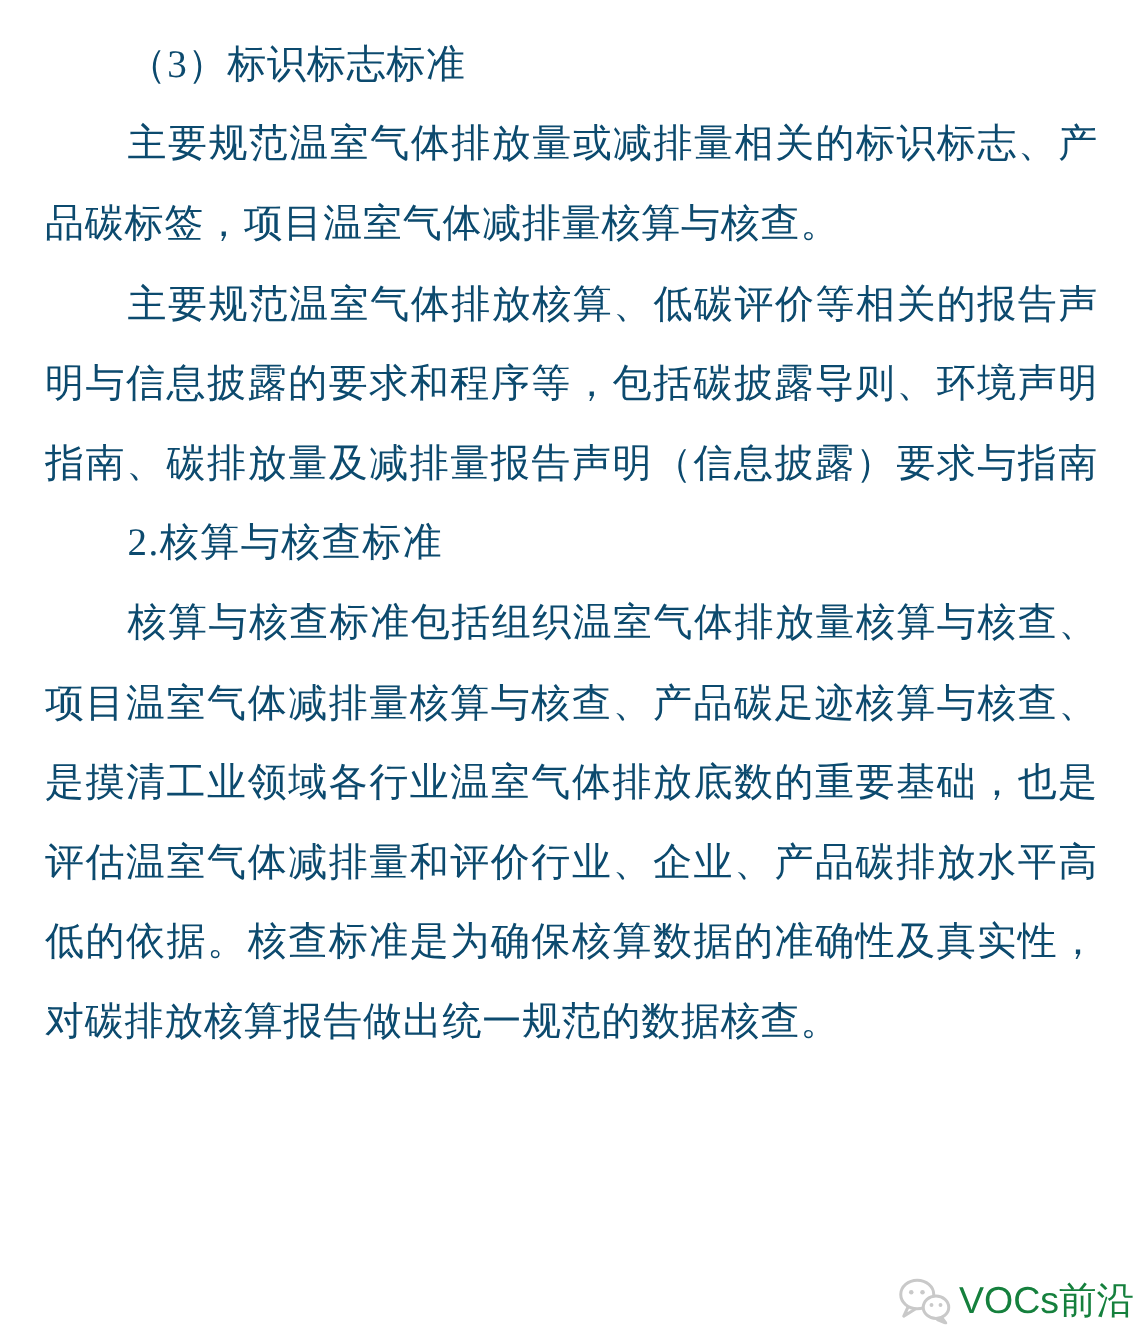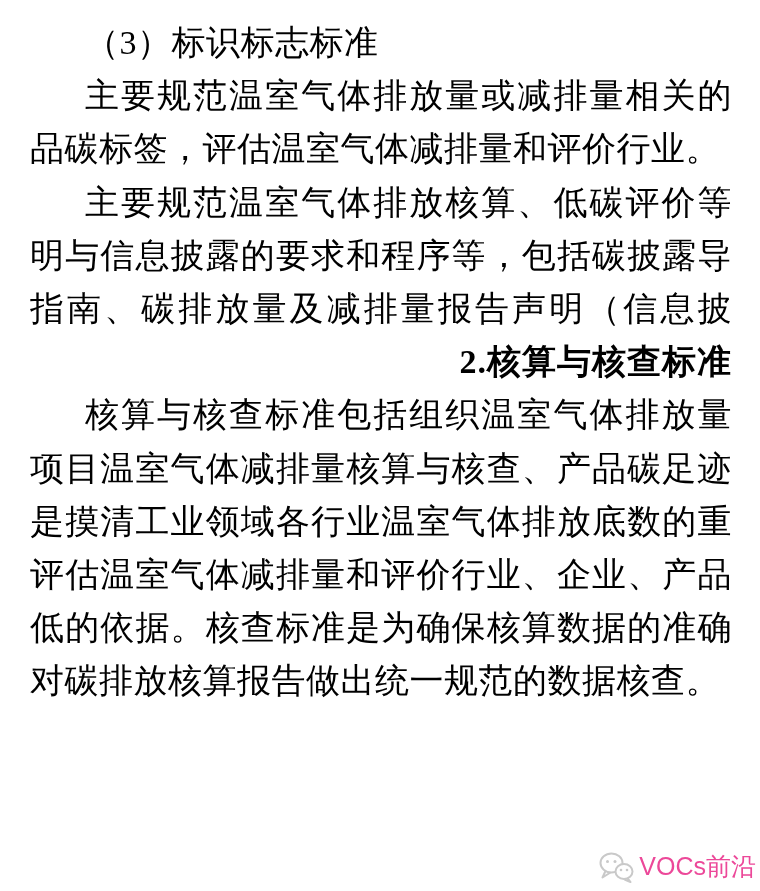--- a/index.html
+++ b/index.html
@@ -11,68 +11,67 @@
     position: relative;
     width: 760px;
     height: 891px;
     background: #ffffff;
     overflow: hidden;
     box-sizing: border-box;
   }
   .content {
     padding: 16px 28px 0 30px;
     font-family: "Liberation Serif", "DejaVu Serif", serif;
-    font-size: 34px;
+    font-size: 26px;
     line-height: 53.2px;
-    color: #000000;
+    color: #0c4a6e;
     letter-spacing: 0.5px;
   }
   .line {
     height: 53.2px;
     overflow: hidden;
   }
   .indent {
     text-indent: 55px;
   }
   .justify {
     text-align: justify;
     text-align-last: justify;
   }
   .bold {
-    font-weight: bold;
+    font-weight: normal;
     letter-spacing: 1px;
-    text-align: right;
   }
   .watermark {
     position: absolute;
     right: 4px;
     bottom: 8px;
     display: flex;
     align-items: center;
     gap: 5px;
     user-select: none;
   }
   .wm-icon {
     display: inline-flex;
     line-height: 0;
   }
   .wm-text {
     font-family: "Liberation Sans", "DejaVu Sans", sans-serif;
     font-size: 25px;
-    color: #ec4899;
+    color: #15803d;
   }
 </style>
 </head>
 <body>
 
 <div class="page">
   <div class="content">
     <div class="line indent">（3）标识标志标准</div>
     <div class="line indent justify">主要规范温室气体排放量或减排量相关的标识标志、产</div>
-    <div class="line">品碳标签，评估温室气体减排量和评价行业。</div>
+    <div class="line">品碳标签，项目温室气体减排量核算与核查。</div>
     <div class="line indent justify">主要规范温室气体排放核算、低碳评价等相关的报告声</div>
     <div class="line justify">明与信息披露的要求和程序等，包括碳披露导则、环境声明</div>
     <div class="line justify">指南、碳排放量及减排量报告声明（信息披露）要求与指南</div>
     <div class="line indent bold">2.核算与核查标准</div>
     <div class="line indent justify">核算与核查标准包括组织温室气体排放量核算与核查、</div>
     <div class="line justify">项目温室气体减排量核算与核查、产品碳足迹核算与核查、</div>
     <div class="line justify">是摸清工业领域各行业温室气体排放底数的重要基础，也是</div>
     <div class="line justify">评估温室气体减排量和评价行业、企业、产品碳排放水平高</div>
     <div class="line justify">低的依据。核查标准是为确保核算数据的准确性及真实性，</div>
     <div class="line">对碳排放核算报告做出统一规范的数据核查。</div>

